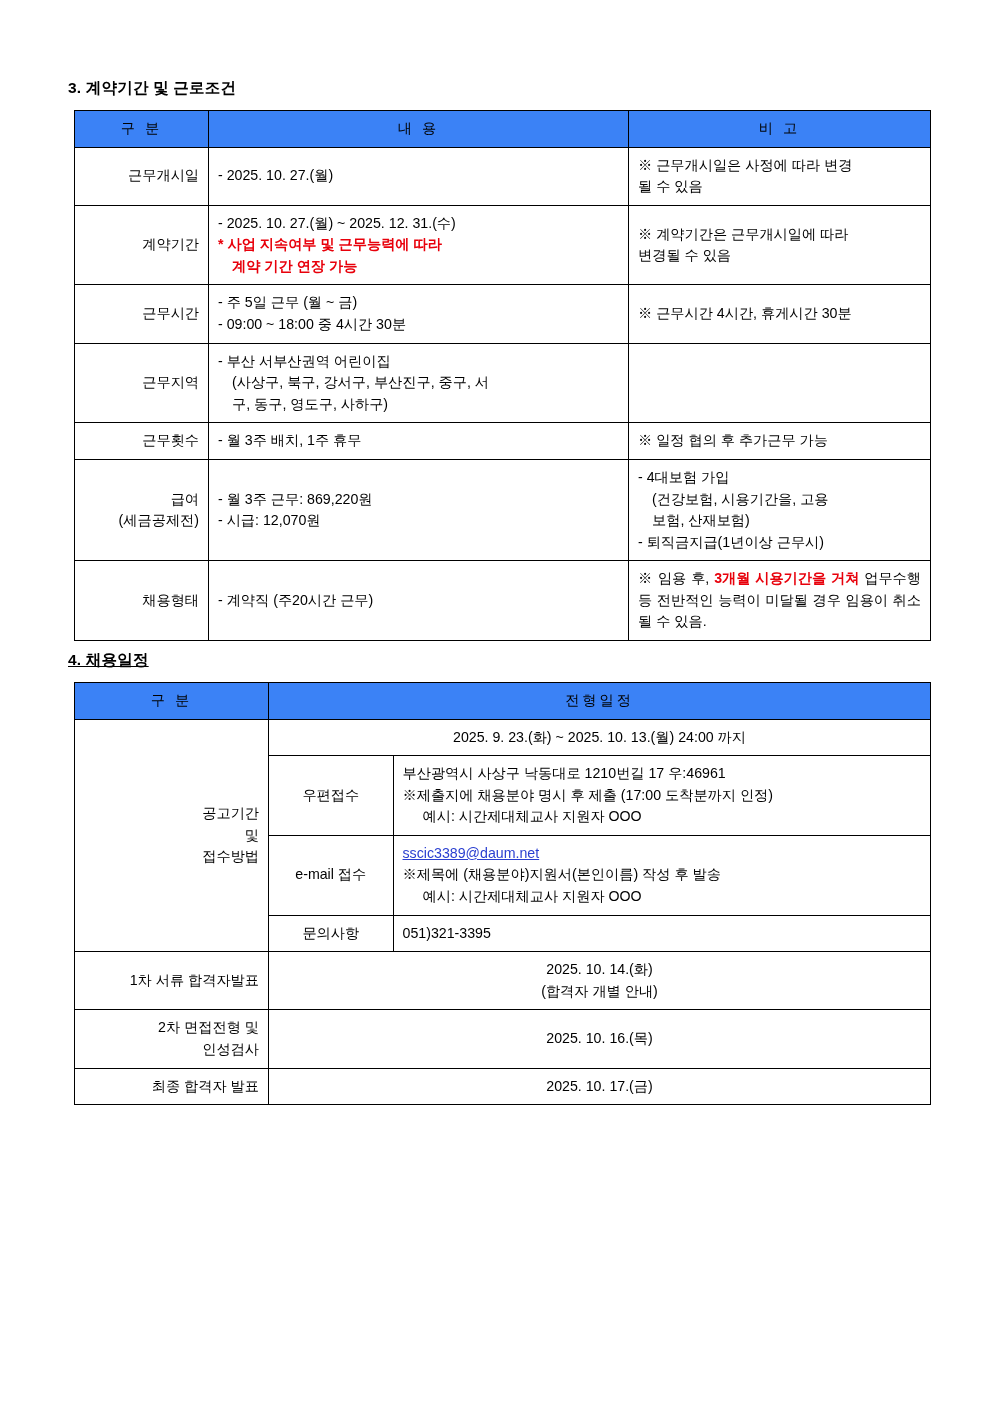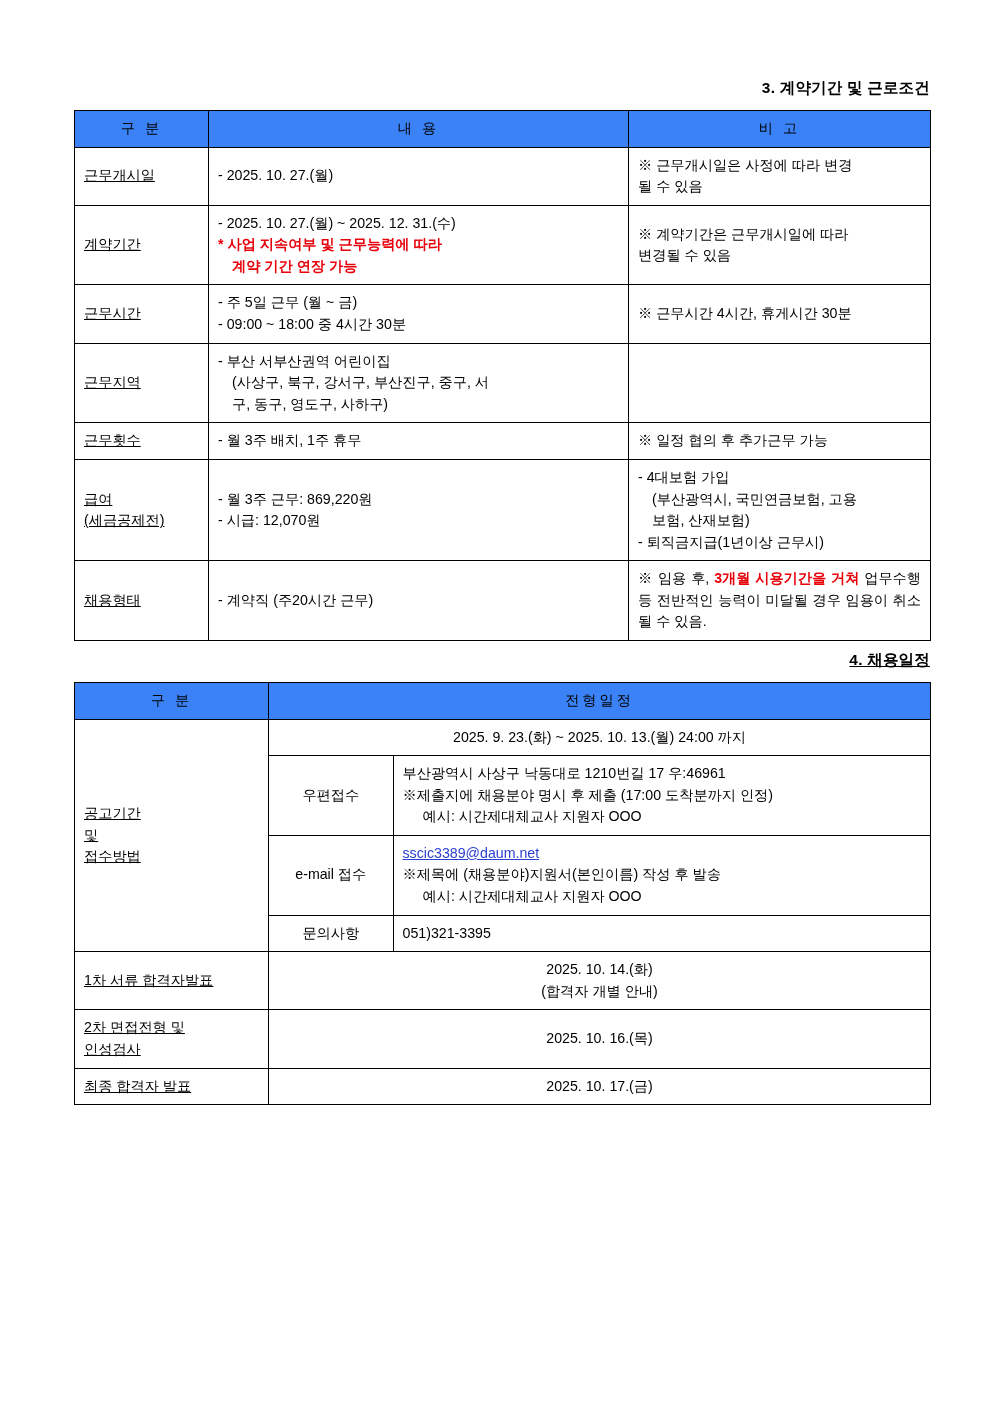--- a/index.html
+++ b/index.html
@@ -20,21 +20,20 @@
     height: 1403px;
     box-sizing: border-box;
     padding: 78px 62px 0 68px;
   }
   .section-heading {
     font-size: 15.5px;
     font-weight: bold;
     letter-spacing: 0.2px;
     margin: 0 0 11px 0;
     color: #000;
-    text-align: right;
   }
   .section-heading.second {
     margin-top: 10px;
     text-decoration: underline;
   }
   table.doc {
     border-collapse: collapse;
     width: 856px;
     margin-left: 6px;
     table-layout: fixed;
@@ -49,21 +48,21 @@
   }
   .hdr {
     background: #3b82f6;
     text-align: center;
     font-size: 14.6px;
     letter-spacing: 3px;
     padding-top: 8px;
     padding-bottom: 8px;
   }
   .ctr { text-align: center; }
-  .cell-label { text-align: left; text-decoration: underline; }
+  .cell-label { text-align: right; }
   .redb { color: #e8000b; font-weight: bold; }
   .line { display: block; }
   .indent { display: block; padding-left: 14px; }
   .indent2 { display: block; padding-left: 20px; }
   .link {
     color: #2a3fd0;
     text-decoration: underline;
   }
   .justified {
     text-align: justify;
@@ -166,21 +165,21 @@
         <td class="cell-label">
           <span class="line">급여</span>
           <span class="line">(세금공제전)</span>
         </td>
         <td>
           <span class="line">-  월 3주 근무: 869,220원</span>
           <span class="line">-  시급: 12,070원</span>
         </td>
         <td>
           <span class="line">-  4대보험 가입</span>
-          <span class="line indent">(부산광역시,  국민연금보험,  고용</span>
+          <span class="line indent">(건강보험,  시용기간을,  고용</span>
           <span class="line indent">보험, 산재보험)</span>
           <span class="line">-  퇴직금지급(1년이상 근무시)</span>
         </td>
       </tr>
 
       <tr>
         <td class="cell-label">채용형태</td>
         <td>
           <span class="line">-  계약직 (주20시간 근무)</span>
         </td>

